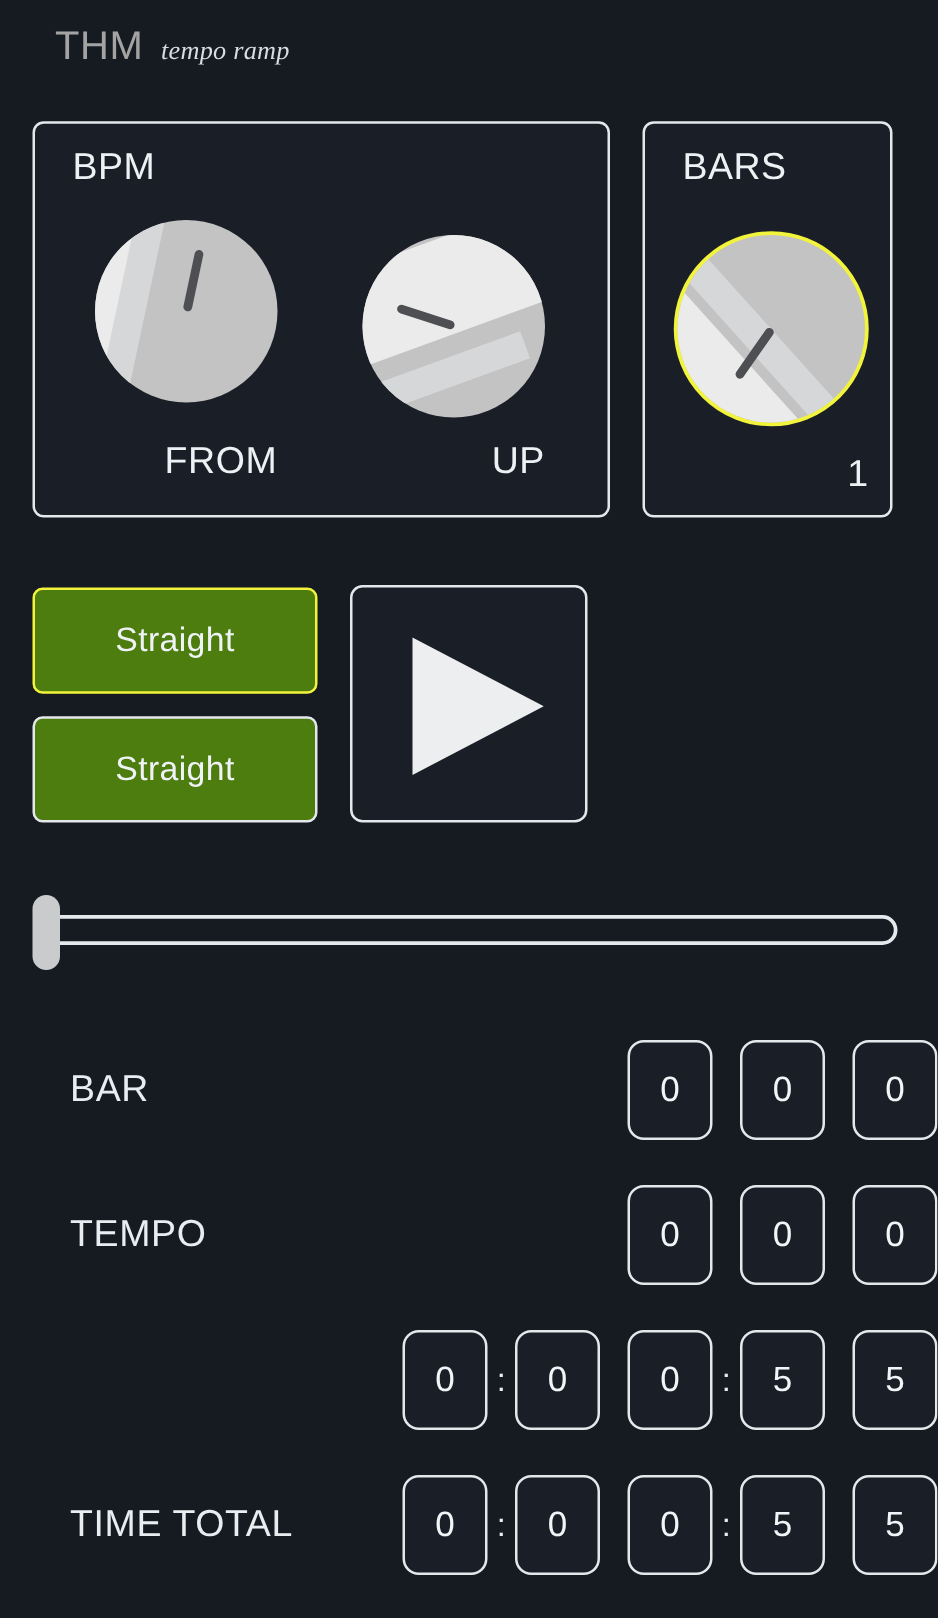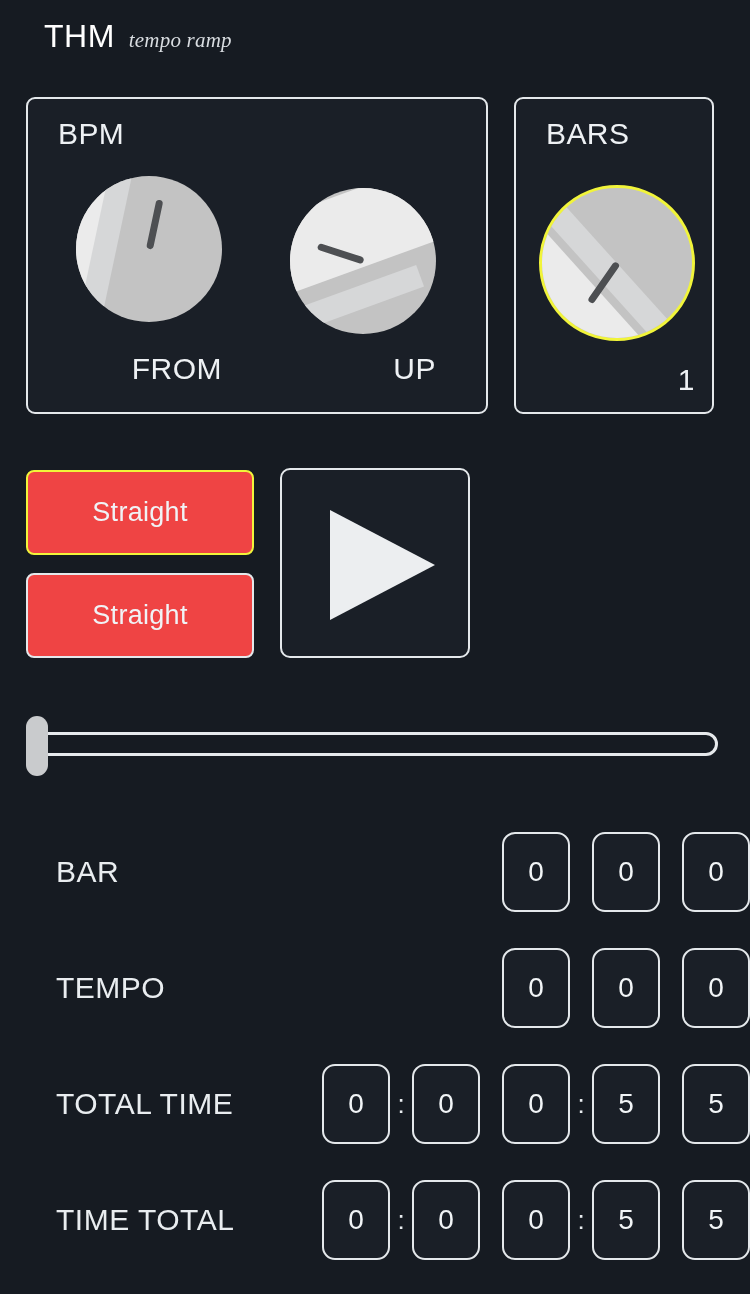--- a/index.html
+++ b/index.html
@@ -22,21 +22,21 @@
     position: absolute;
     left: 44px;
     top: 18px;
     display: flex;
     align-items: baseline;
     gap: 14px;
   }
   #app-title {
     font-size: 32px;
     letter-spacing: 0.5px;
-    color: #ffffff;
+    color: #a3a3a3;
     font-weight: 400;
   }
   #app-subtitle {
     font-family: "Liberation Serif", serif;
     font-style: italic;
     font-size: 21px;
     color: #d9dde1;
     letter-spacing: 0.2px;
   }
 
@@ -128,21 +128,21 @@
   #knob-bars .band2   { transform: rotate(-42deg) translateX(330%); }
   #knob-bars .pointer { transform: translateY(-100%) rotate(-145deg); height: 48px; }
   #label-bars { left: 539px; top: 363px; width: 156px; font-size: 30px; }
 
   
   .mode-btn {
     position: absolute;
     box-sizing: border-box;
     border: 2px solid #e4e8eb;
     border-radius: 8px;
-    background: #ef4444;
+    background: #4d7c0f;
     display: flex;
     align-items: center;
     justify-content: center;
     font-size: 27px;
     color: #f0f3f6;
     letter-spacing: 0.3px;
   }
   .mode-btn.selected { border-color: #f1f43a; }
   #btn-straight { left: 26px; top: 470px; width: 228px; height: 85px; }
   #btn-triplet  { left: 26px; top: 573px; width: 228px; height: 85px; }
@@ -315,21 +315,20 @@
 <div class="row" id="row-tempo">
   <div class="row-label">TEMPO</div>
   <div class="row-digits">
       <div class="digit-box">0</div>
       <div class="digit-box">0</div>
       <div class="digit-box">0</div>
     </div>
 </div>
 
 <div class="row" id="row-total-time">
-  <div class="row-label">TOTAL TIME</div>
   <div class="row-digits">
       <div class="digit-box">0</div>
       <div class="colon">:</div>
       <div class="digit-box">0</div>
       <div class="digit-box">0</div>
       <div class="colon">:</div>
       <div class="digit-box">5</div>
       <div class="digit-box">5</div>
     </div>
 </div>

